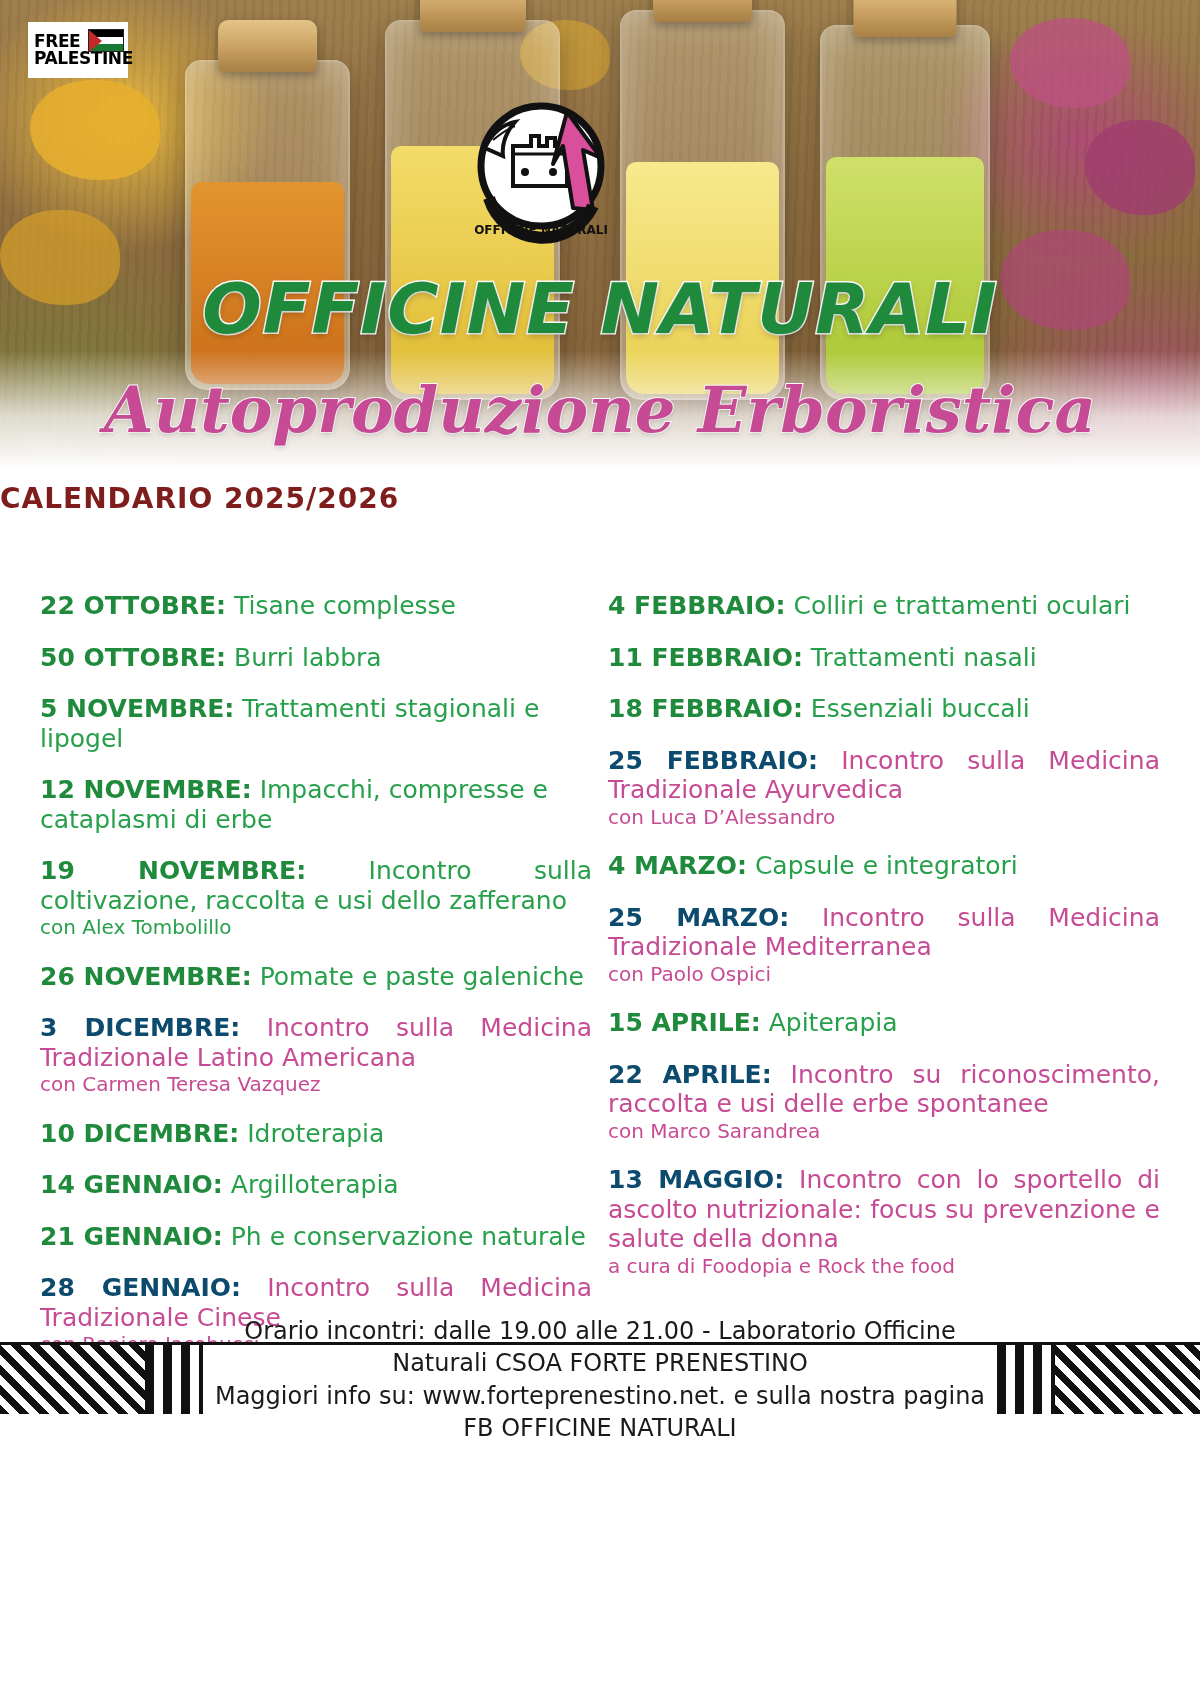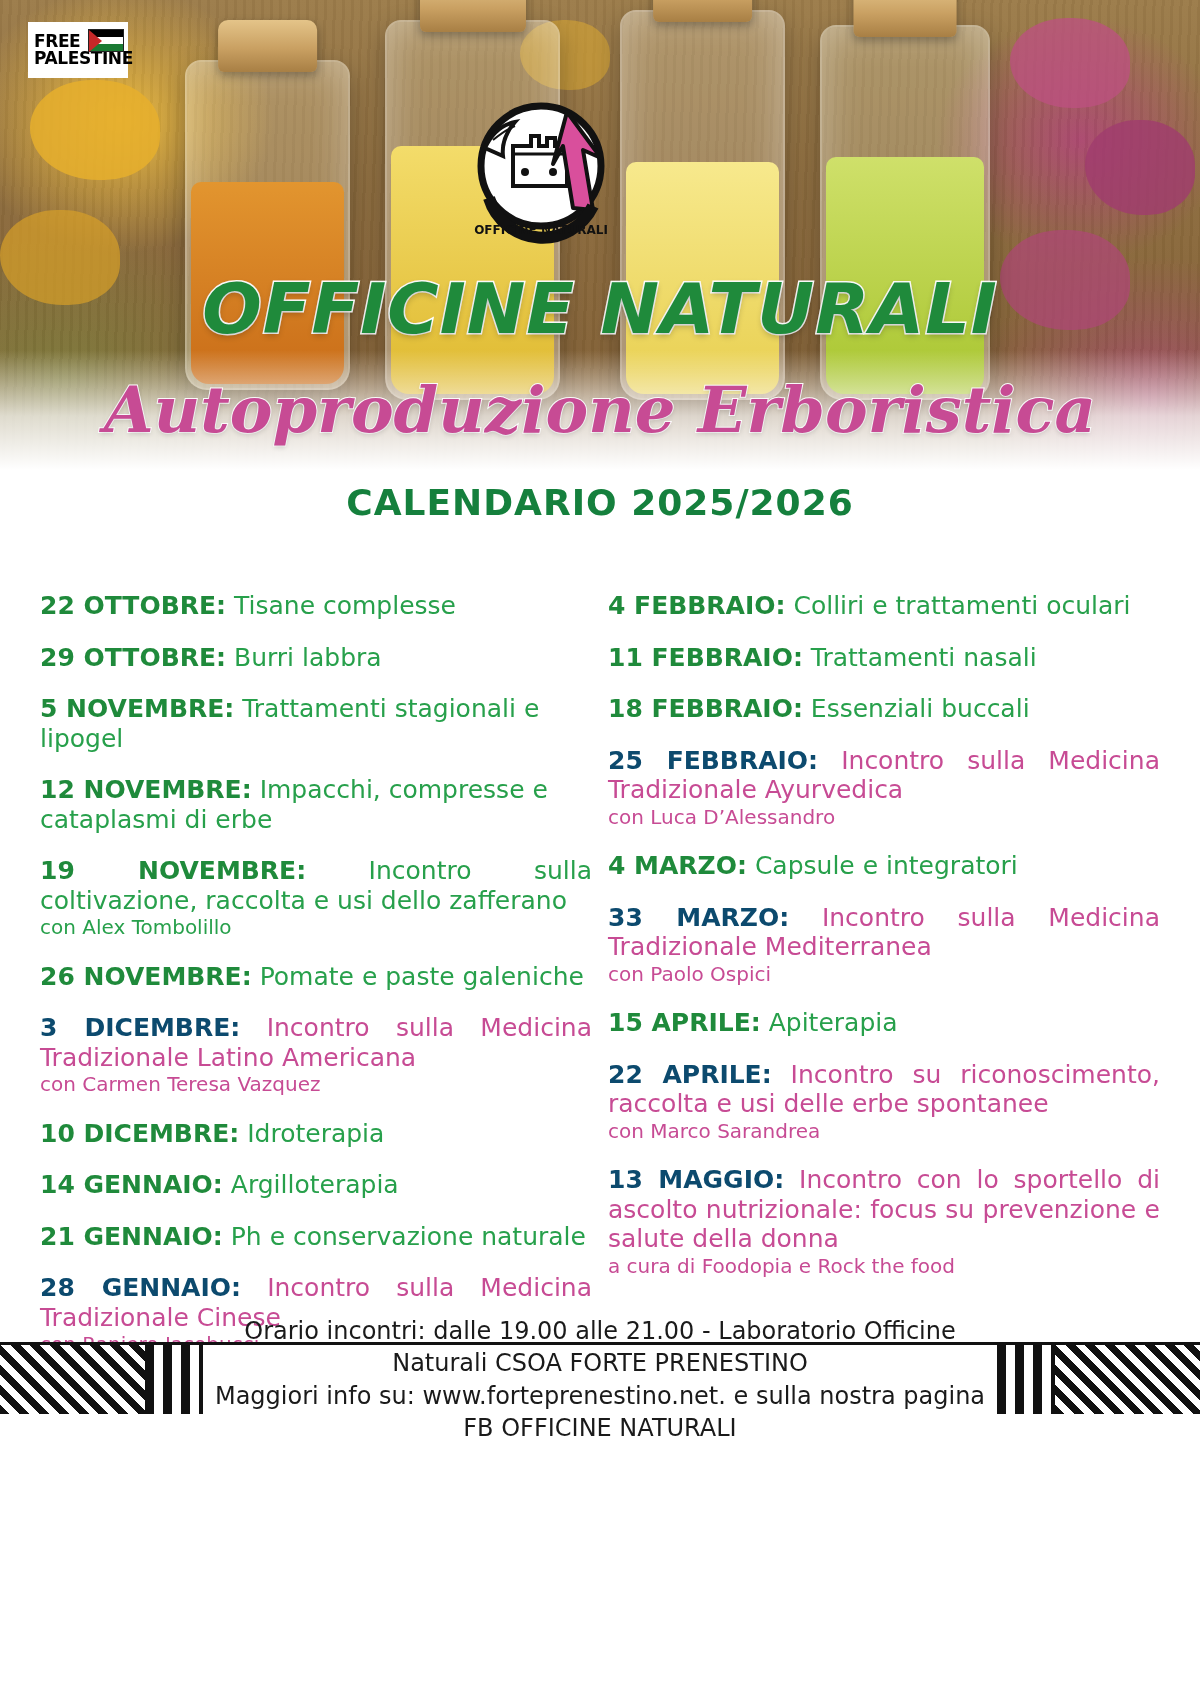--- a/index.html
+++ b/index.html
@@ -148,26 +148,25 @@
     font-size: 64px;
     color: #c74b94;
     -webkit-text-stroke: 2px #ffffff;
     paint-order: stroke fill;
     text-shadow: 0 2px 5px rgba(0,0,0,0.14);
     z-index: 7;
   }
   .title-sub {
     position: absolute;
     left: 0; right: 0; top: 482px;
-    text-align: center;
-    font-family: "DejaVu Sans", sans-serif;
-    font-weight: bold;
-    font-size: 36px;
+    font-family: "DejaVu Sans", sans-serif;
+    font-weight: bold;
+    font-size: 28px;
     letter-spacing: 1px;
-    color: #15803d;
+    color: #7f1d1d;
     z-index: 7;
   }
 
   
   .columns {
     position: absolute;
     left: 0; top: 552px;
     width: 1200px;
     display: flex;
     gap: 16px;
@@ -292,21 +291,21 @@
   <div class="title-main">OFFICINE NATURALI</div>
   <div class="title-script">Autoproduzione Erboristica</div>
   <div class="title-sub">CALENDARIO 2025/2026</div>
 
   <div class="columns">
     <div class="col" id="col-left">
         <div class="entry green">
           <div class="body"><span class="date">22 OTTOBRE:</span><span class="topic"> Tisane complesse</span></div>
         </div>
         <div class="entry green">
-          <div class="body"><span class="date">29 OTTOBRE:</span><span class="topic"> Burri labbra</span></div>
+          <div class="body"><span class="date">50 OTTOBRE:</span><span class="topic"> Burri labbra</span></div>
         </div>
         <div class="entry green">
           <div class="body"><span class="date">5 NOVEMBRE:</span><span class="topic"> Trattamenti stagionali e lipogel</span></div>
         </div>
         <div class="entry green">
           <div class="body"><span class="date">12 NOVEMBRE:</span><span class="topic"> Impacchi, compresse e cataplasmi di erbe</span></div>
         </div>
         <div class="entry green justify">
           <div class="body"><span class="date">19 NOVEMBRE:</span><span class="topic"> Incontro sulla coltivazione, raccolta e usi dello zafferano</span></div>
           <span class="guest">con Alex Tombolillo</span>
@@ -343,21 +342,21 @@
           <div class="body"><span class="date">18 FEBBRAIO:</span><span class="topic"> Essenziali buccali</span></div>
         </div>
         <div class="entry pink justify">
           <div class="body"><span class="date">25 FEBBRAIO:</span><span class="topic"> Incontro sulla Medicina Tradizionale Ayurvedica</span></div>
           <span class="guest">con Luca D’Alessandro</span>
         </div>
         <div class="entry green">
           <div class="body"><span class="date">4 MARZO:</span><span class="topic"> Capsule e integratori</span></div>
         </div>
         <div class="entry pink justify">
-          <div class="body"><span class="date">33 MARZO:</span><span class="topic"> Incontro sulla Medicina Tradizionale Mediterranea</span></div>
+          <div class="body"><span class="date">25 MARZO:</span><span class="topic"> Incontro sulla Medicina Tradizionale Mediterranea</span></div>
           <span class="guest">con Paolo Ospici</span>
         </div>
         <div class="entry green">
           <div class="body"><span class="date">15 APRILE:</span><span class="topic"> Apiterapia</span></div>
         </div>
         <div class="entry pink justify">
           <div class="body"><span class="date">22 APRILE:</span><span class="topic"> Incontro su riconoscimento, raccolta e usi delle erbe spontanee</span></div>
           <span class="guest">con Marco Sarandrea</span>
         </div>
         <div class="entry pink justify">

